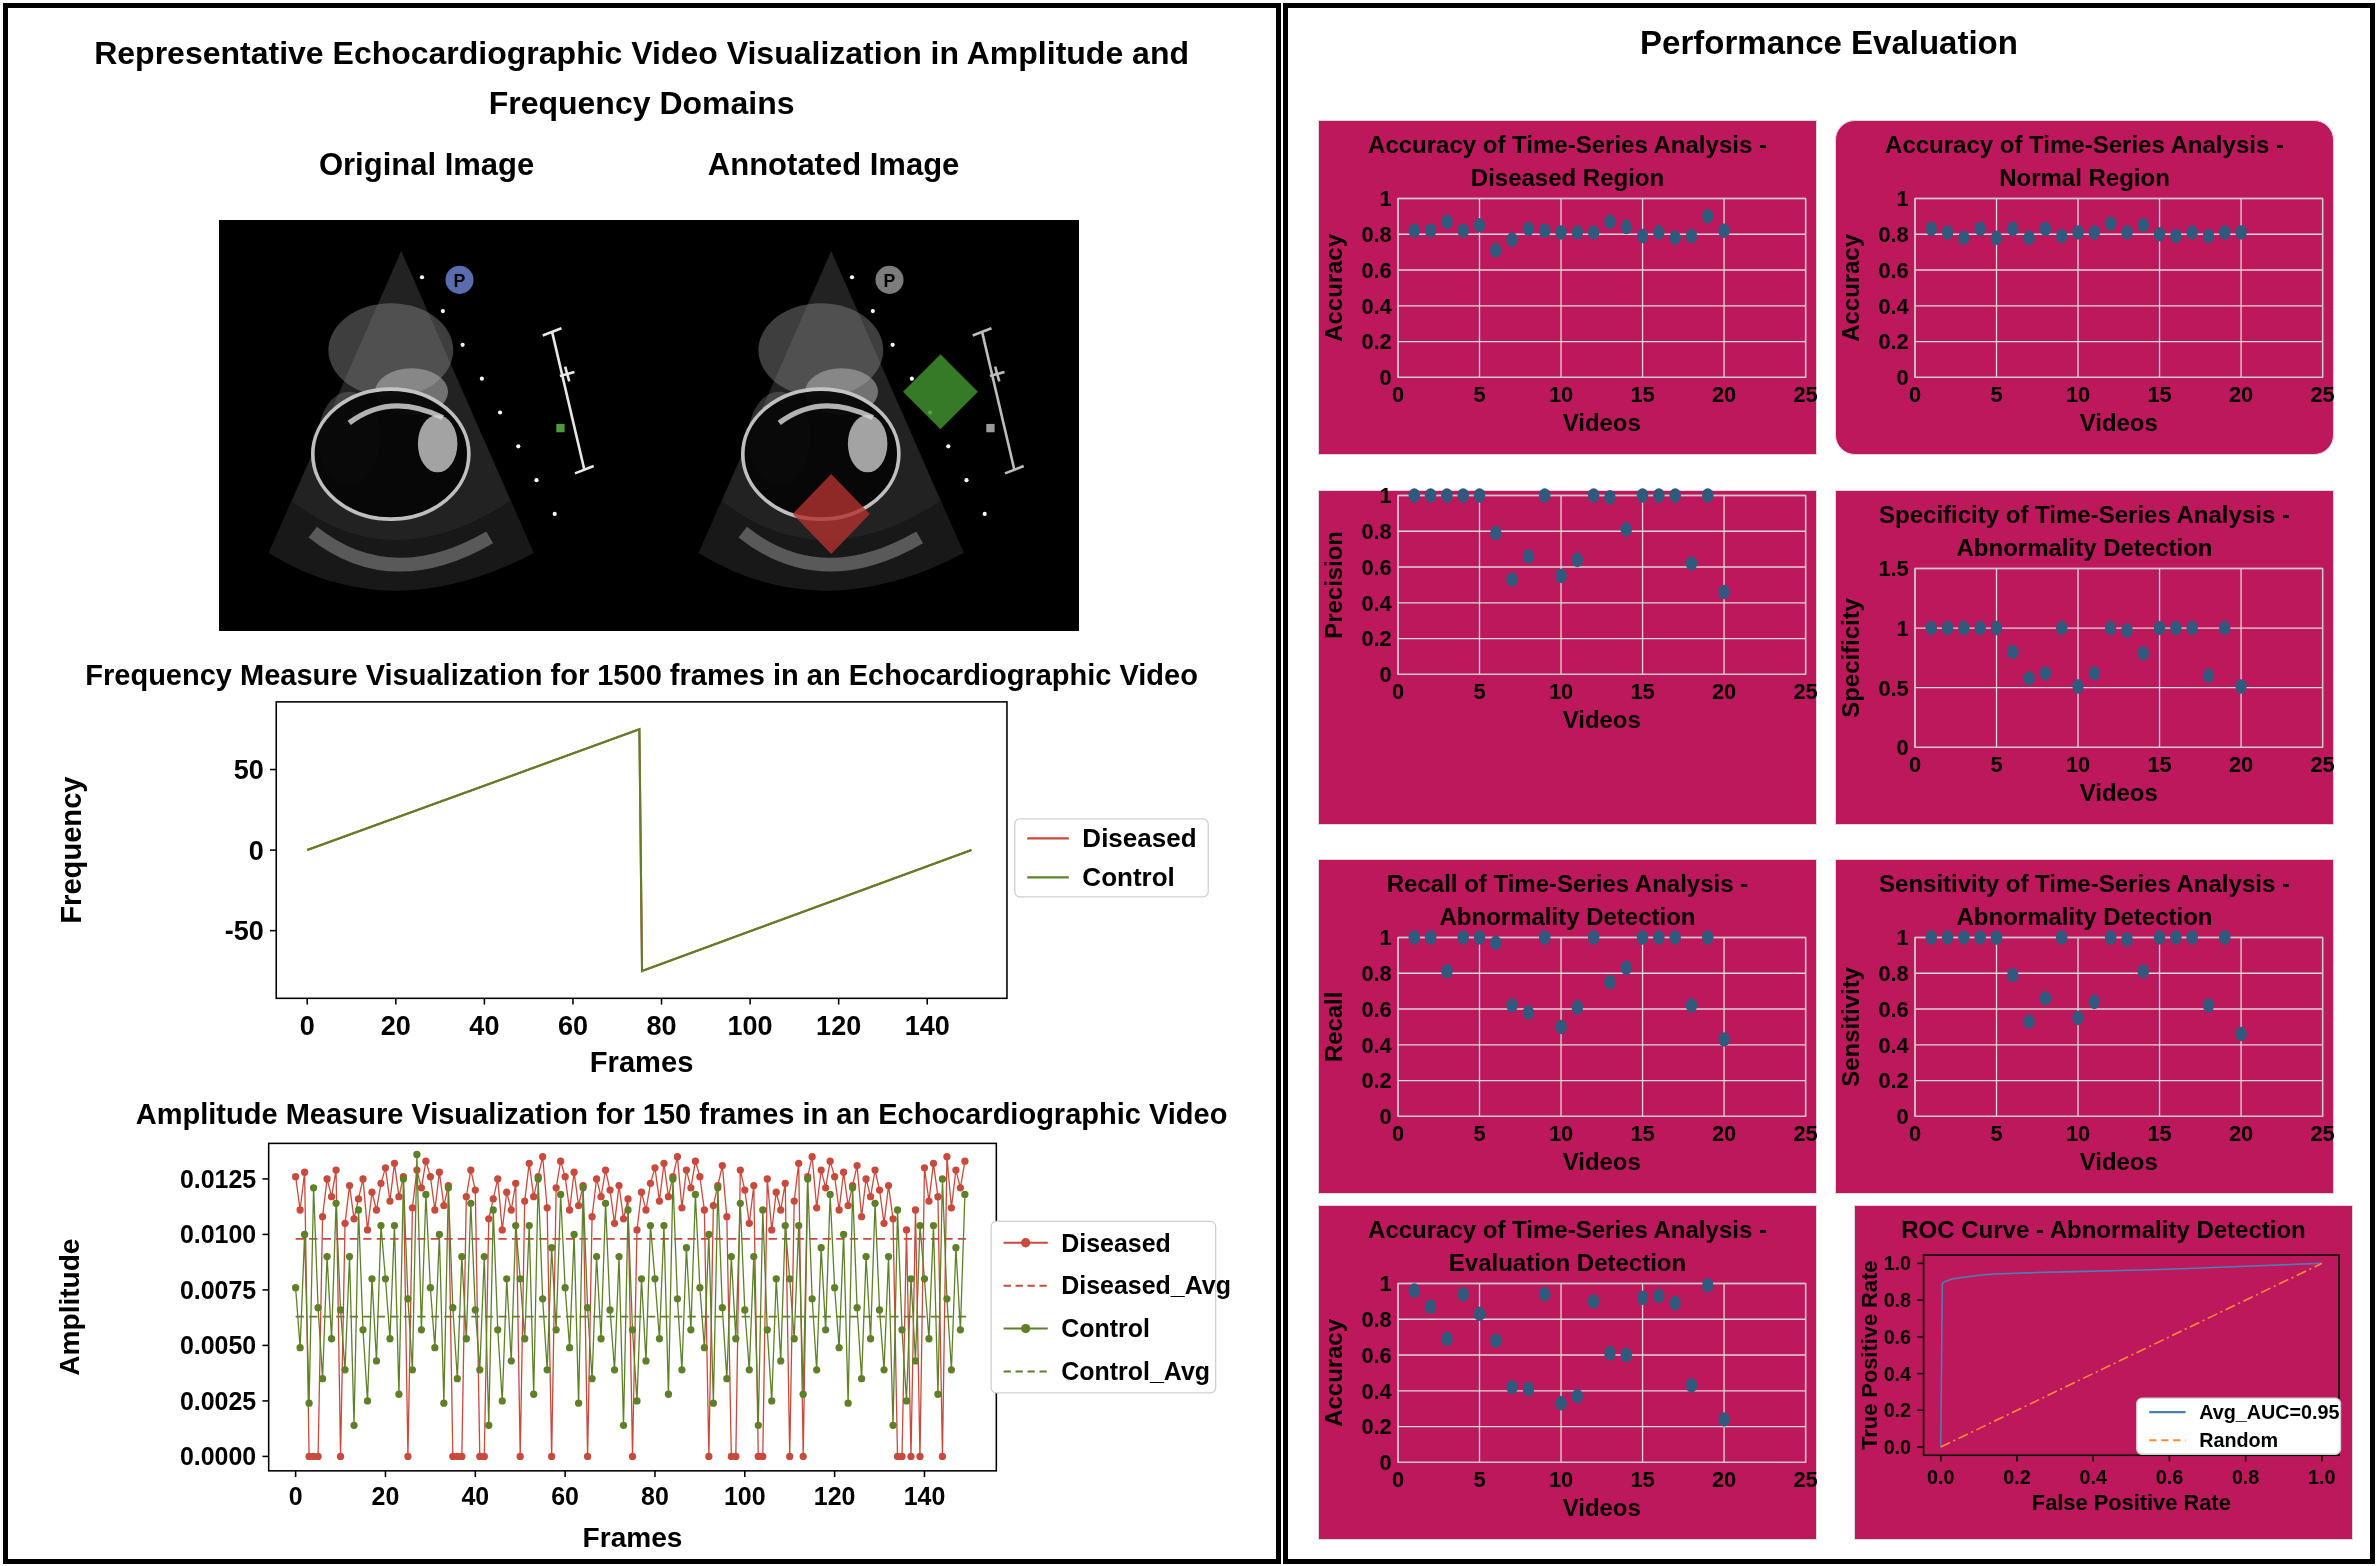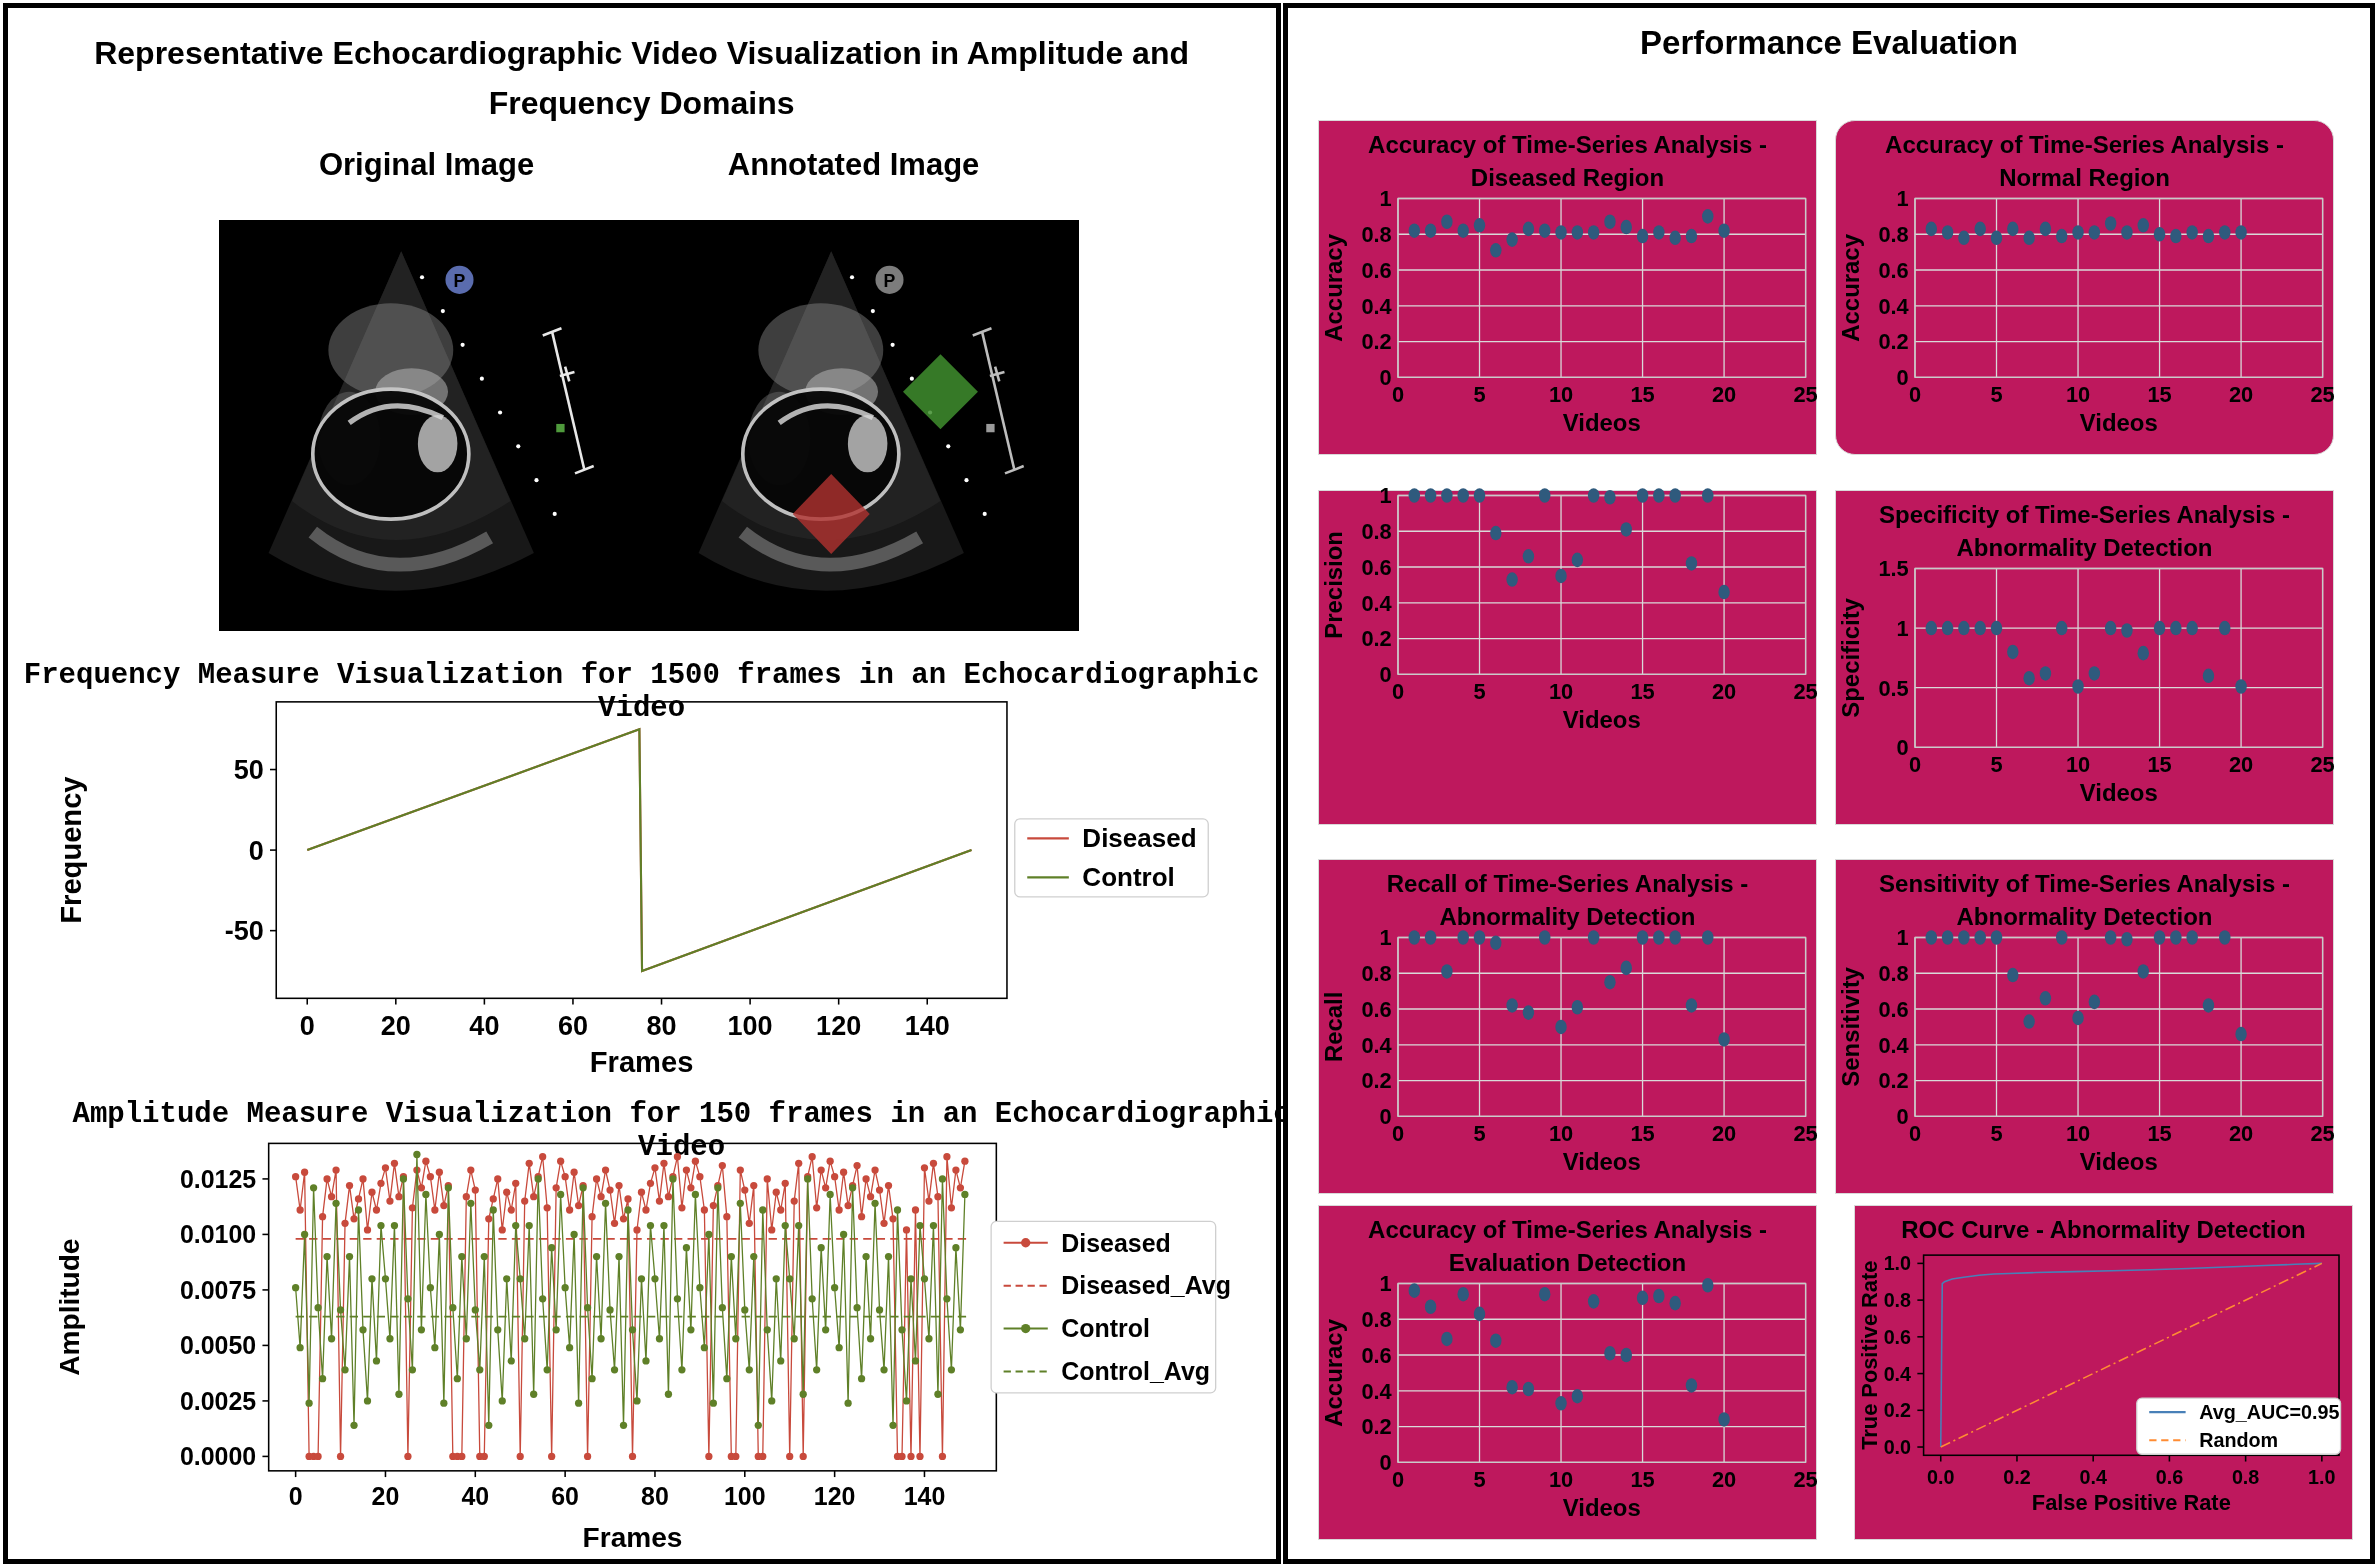--- a/index.html
+++ b/index.html
@@ -4,38 +4,38 @@
 <style>
   html,body{margin:0;padding:0;width:2377px;height:1567px;background:#fff;
     font-family:"Liberation Sans",sans-serif;overflow:hidden;}
   .panel{position:absolute;background:#fff;border:5.2px solid #000;box-sizing:border-box;}
   #left-panel{left:2.6px;top:3.1px;width:1278px;height:1561px;}
   #right-panel{left:1283px;top:3.1px;width:1092px;height:1561px;}
   .abs{position:absolute;}
   .main-title{font-weight:bold;font-size:32px;line-height:1.55;text-align:center;
     left:0;right:0;margin:0 auto;max-width:1145px;}
   .img-header{font-weight:bold;font-size:31px;text-align:center;}
-  .section-title{font-weight:bold;font-size:29px;text-align:center;width:100%;font-family:Liberation Mono, monospace;}
+  .section-title{font-weight:bold;font-size:29px;text-align:center;width:100%;}
   .panel-title{font-weight:bold;font-size:33px;text-align:center;width:100%;}
   .echo-svg{background:#000;}
   .card{position:absolute;width:499px;height:335px;border:1.6px solid #d9d9d9;
     background:#be185d;box-sizing:border-box;}
   .card-title{font-weight:bold;font-size:24px;line-height:1.35;text-align:center;
     padding:8.3px 21px 0;}
   .chart{display:block;margin:0 auto;overflow:visible;}
   svg text{font-family:"Liberation Sans",sans-serif;font-weight:bold;fill:#000;}
 </style>
 </head>
 <body>
 
 <div id="left-panel" class="panel">
   <div class="abs main-title" style="top:21px;">Representative Echocardiographic Video Visualization in Amplitude and Frequency Domains</div>
 
   <div class="abs img-header" style="top:139px;left:203px;width:432px;">Original Image</div>
-  <div class="abs img-header" style="top:139px;left:630px;width:432px;">Annotated Image</div>
+  <div class="abs img-header" style="top:139px;left:610px;width:432px;">Annotated Image</div>
 
   <svg class="abs echo-svg" style="top:212px;left:211px;" width="430" height="411" viewBox="0 0 826 790">
     <rect width="826" height="790" fill="#000"></rect>
     <path d="M350,60 L95,640 Q330,785 605,640 Z" fill="#181818"></path>
     <path d="M350,60 L140,540 Q330,690 560,540 Z" fill="#242424" opacity="0.9"></path>
     <ellipse cx="330" cy="250" rx="120" ry="90" fill="#8a8a8a" opacity="0.45"></ellipse>
     <ellipse cx="370" cy="330" rx="70" ry="45" fill="#b5b5b5" opacity="0.55"></ellipse>
     <ellipse cx="250" cy="420" rx="60" ry="90" fill="#777" opacity="0.4"></ellipse>
     <ellipse cx="330" cy="450" rx="150" ry="125" fill="#060606" stroke="#c8c8c8" stroke-width="7" opacity="0.95"></ellipse>
     <path d="M250,390 Q330,330 430,380" stroke="#ddd" stroke-width="10" fill="none" opacity="0.8"></path>

